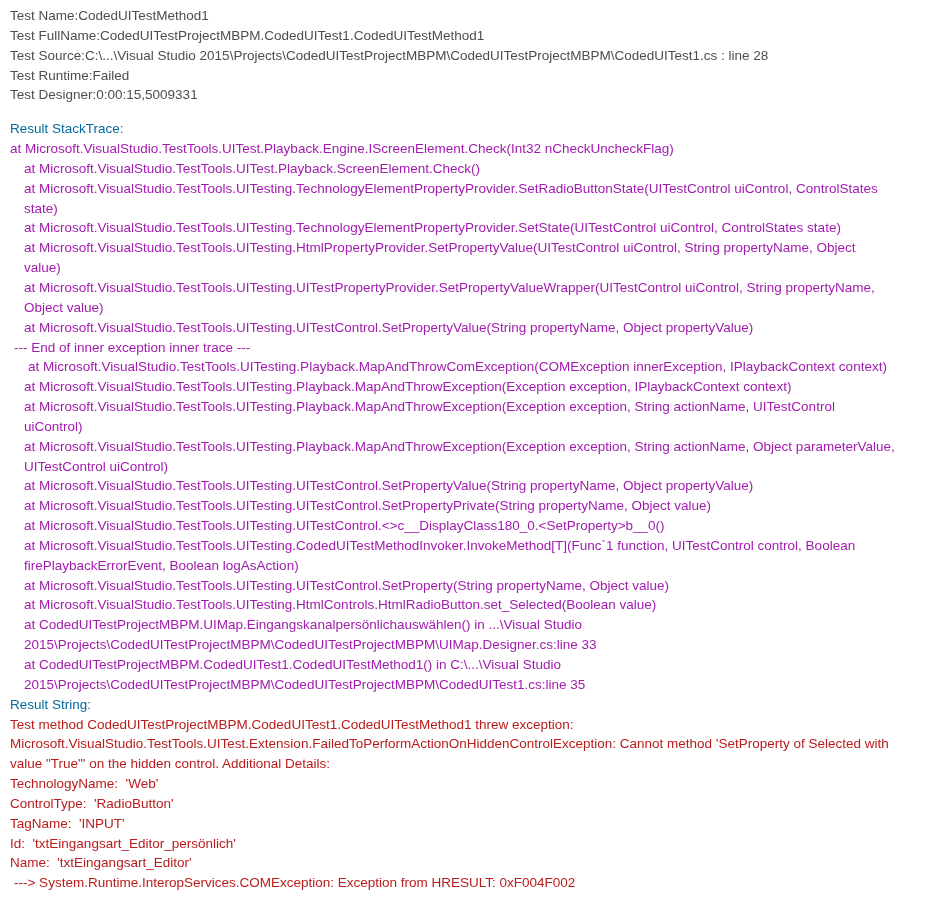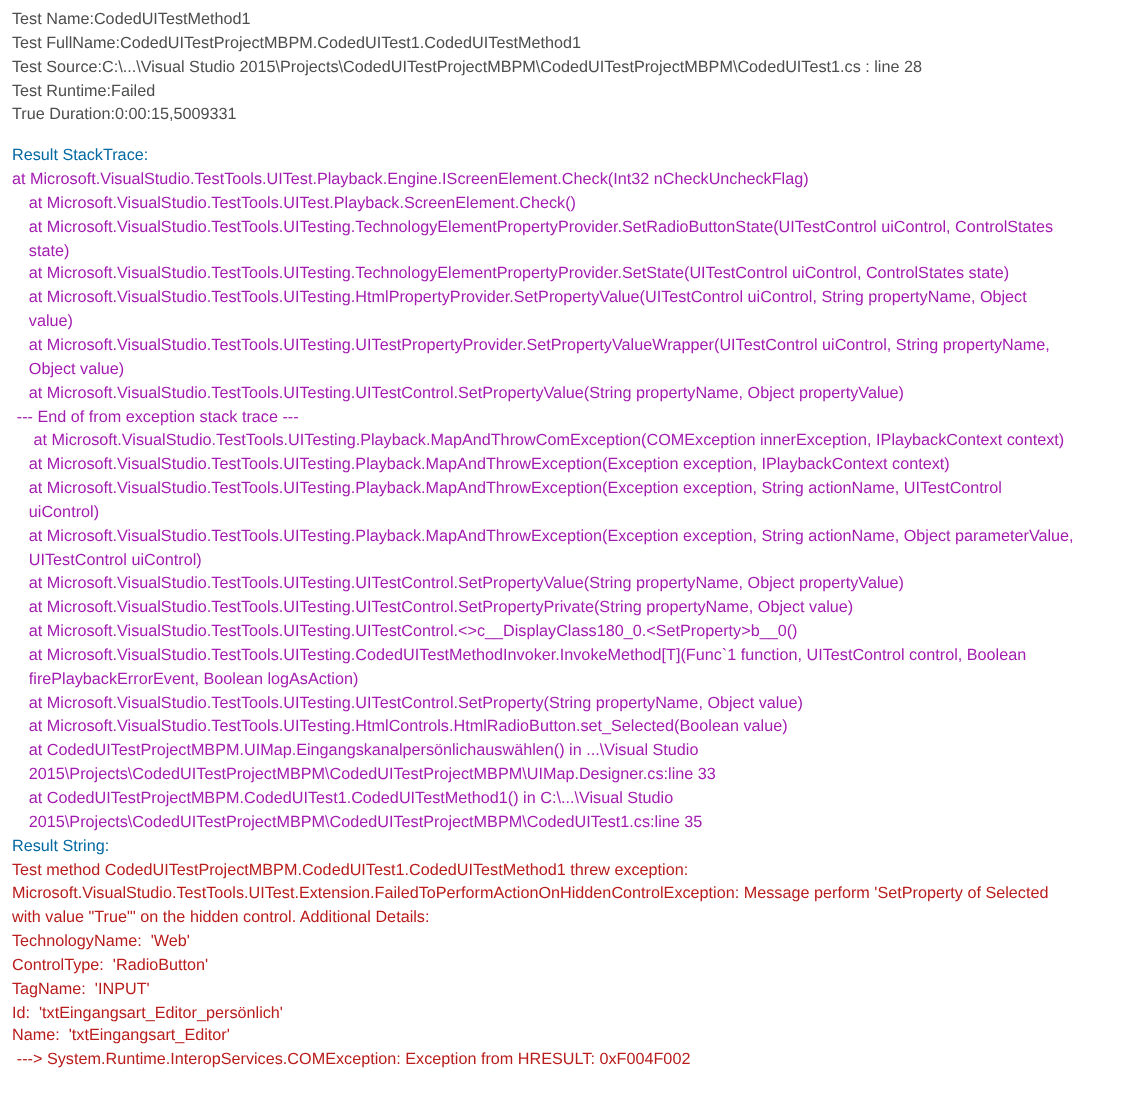--- a/index.html
+++ b/index.html
@@ -56,53 +56,53 @@
 </head>
 <body>
 
 <div id="test-result-pane">
 
   <div>
     <div class="line summary-line">Test Name:CodedUITestMethod1</div>
     <div class="line summary-line">Test FullName:CodedUITestProjectMBPM.CodedUITest1.CodedUITestMethod1</div>
     <div class="line summary-line">Test Source:C:\...\Visual Studio 2015\Projects\CodedUITestProjectMBPM\CodedUITestProjectMBPM\CodedUITest1.cs : line 28</div>
     <div class="line summary-line">Test Runtime:Failed</div>
-    <div class="line summary-line">True Duration:0:00:15,5009331</div>
+    <div class="line summary-line">Test Designer:0:00:15,5009331</div>
   </div>
 
   <div class="blank-line"></div>
 
   <div>
     <div class="line section-label">Result StackTrace:</div>
     <div class="line stack-frame">at Microsoft.VisualStudio.TestTools.UITest.Playback.Engine.IScreenElement.Check(Int32 nCheckUncheckFlag)</div>
     <div class="line stack-frame indent2">at Microsoft.VisualStudio.TestTools.UITest.Playback.ScreenElement.Check()</div>
     <div class="line stack-frame indent2">at Microsoft.VisualStudio.TestTools.UITesting.TechnologyElementPropertyProvider.SetRadioButtonState(UITestControl uiControl, ControlStates state)</div>
     <div class="line stack-frame indent2">at Microsoft.VisualStudio.TestTools.UITesting.TechnologyElementPropertyProvider.SetState(UITestControl uiControl, ControlStates state)</div>
     <div class="line stack-frame indent2">at Microsoft.VisualStudio.TestTools.UITesting.HtmlPropertyProvider.SetPropertyValue(UITestControl uiControl, String propertyName, Object value)</div>
     <div class="line stack-frame indent2">at Microsoft.VisualStudio.TestTools.UITesting.UITestPropertyProvider.SetPropertyValueWrapper(UITestControl uiControl, String propertyName, Object value)</div>
     <div class="line stack-frame indent2">at Microsoft.VisualStudio.TestTools.UITesting.UITestControl.SetPropertyValue(String propertyName, Object propertyValue)</div>
-    <div class="line stack-frame indent1">--- End of from exception stack trace ---</div>
+    <div class="line stack-frame indent1">--- End of inner exception inner trace ---</div>
     <div class="line stack-frame indent3">at Microsoft.VisualStudio.TestTools.UITesting.Playback.MapAndThrowComException(COMException innerException, IPlaybackContext context)</div>
     <div class="line stack-frame indent2">at Microsoft.VisualStudio.TestTools.UITesting.Playback.MapAndThrowException(Exception exception, IPlaybackContext context)</div>
     <div class="line stack-frame indent2">at Microsoft.VisualStudio.TestTools.UITesting.Playback.MapAndThrowException(Exception exception, String actionName, UITestControl uiControl)</div>
     <div class="line stack-frame indent2">at Microsoft.VisualStudio.TestTools.UITesting.Playback.MapAndThrowException(Exception exception, String actionName, Object parameterValue, UITestControl uiControl)</div>
     <div class="line stack-frame indent2">at Microsoft.VisualStudio.TestTools.UITesting.UITestControl.SetPropertyValue(String propertyName, Object propertyValue)</div>
     <div class="line stack-frame indent2">at Microsoft.VisualStudio.TestTools.UITesting.UITestControl.SetPropertyPrivate(String propertyName, Object value)</div>
     <div class="line stack-frame indent2">at Microsoft.VisualStudio.TestTools.UITesting.UITestControl.&lt;&gt;c__DisplayClass180_0.&lt;SetProperty&gt;b__0()</div>
     <div class="line stack-frame indent2">at Microsoft.VisualStudio.TestTools.UITesting.CodedUITestMethodInvoker.InvokeMethod[T](Func`1 function, UITestControl control, Boolean firePlaybackErrorEvent, Boolean logAsAction)</div>
     <div class="line stack-frame indent2">at Microsoft.VisualStudio.TestTools.UITesting.UITestControl.SetProperty(String propertyName, Object value)</div>
     <div class="line stack-frame indent2">at Microsoft.VisualStudio.TestTools.UITesting.HtmlControls.HtmlRadioButton.set_Selected(Boolean value)</div>
     <div class="line stack-frame indent2">at CodedUITestProjectMBPM.UIMap.Eingangskanalpersönlichauswählen() in ...\Visual Studio 2015\Projects\CodedUITestProjectMBPM\CodedUITestProjectMBPM\UIMap.Designer.cs:line 33</div>
     <div class="line stack-frame indent2">at CodedUITestProjectMBPM.CodedUITest1.CodedUITestMethod1() in C:\...\Visual Studio 2015\Projects\CodedUITestProjectMBPM\CodedUITestProjectMBPM\CodedUITest1.cs:line 35</div>
   </div>
 
   <div>
     <div class="line section-label">Result String:</div>
     <div class="line message-line">Test method CodedUITestProjectMBPM.CodedUITest1.CodedUITestMethod1 threw exception:</div>
-    <div class="line message-line">Microsoft.VisualStudio.TestTools.UITest.Extension.FailedToPerformActionOnHiddenControlException: Message perform 'SetProperty of Selected with value "True"' on the hidden control. Additional Details:</div>
+    <div class="line message-line">Microsoft.VisualStudio.TestTools.UITest.Extension.FailedToPerformActionOnHiddenControlException: Cannot method 'SetProperty of Selected with value "True"' on the hidden control. Additional Details:</div>
     <div class="line message-line">TechnologyName:  'Web'</div>
     <div class="line message-line">ControlType:  'RadioButton'</div>
     <div class="line message-line">TagName:  'INPUT'</div>
     <div class="line message-line">Id:  'txtEingangsart_Editor_persönlich'</div>
     <div class="line message-line">Name:  'txtEingangsart_Editor'</div>
     <div class="line message-line indent1">---&gt; System.Runtime.InteropServices.COMException: Exception from HRESULT: 0xF004F002</div>
   </div>
 
 </div>
 

